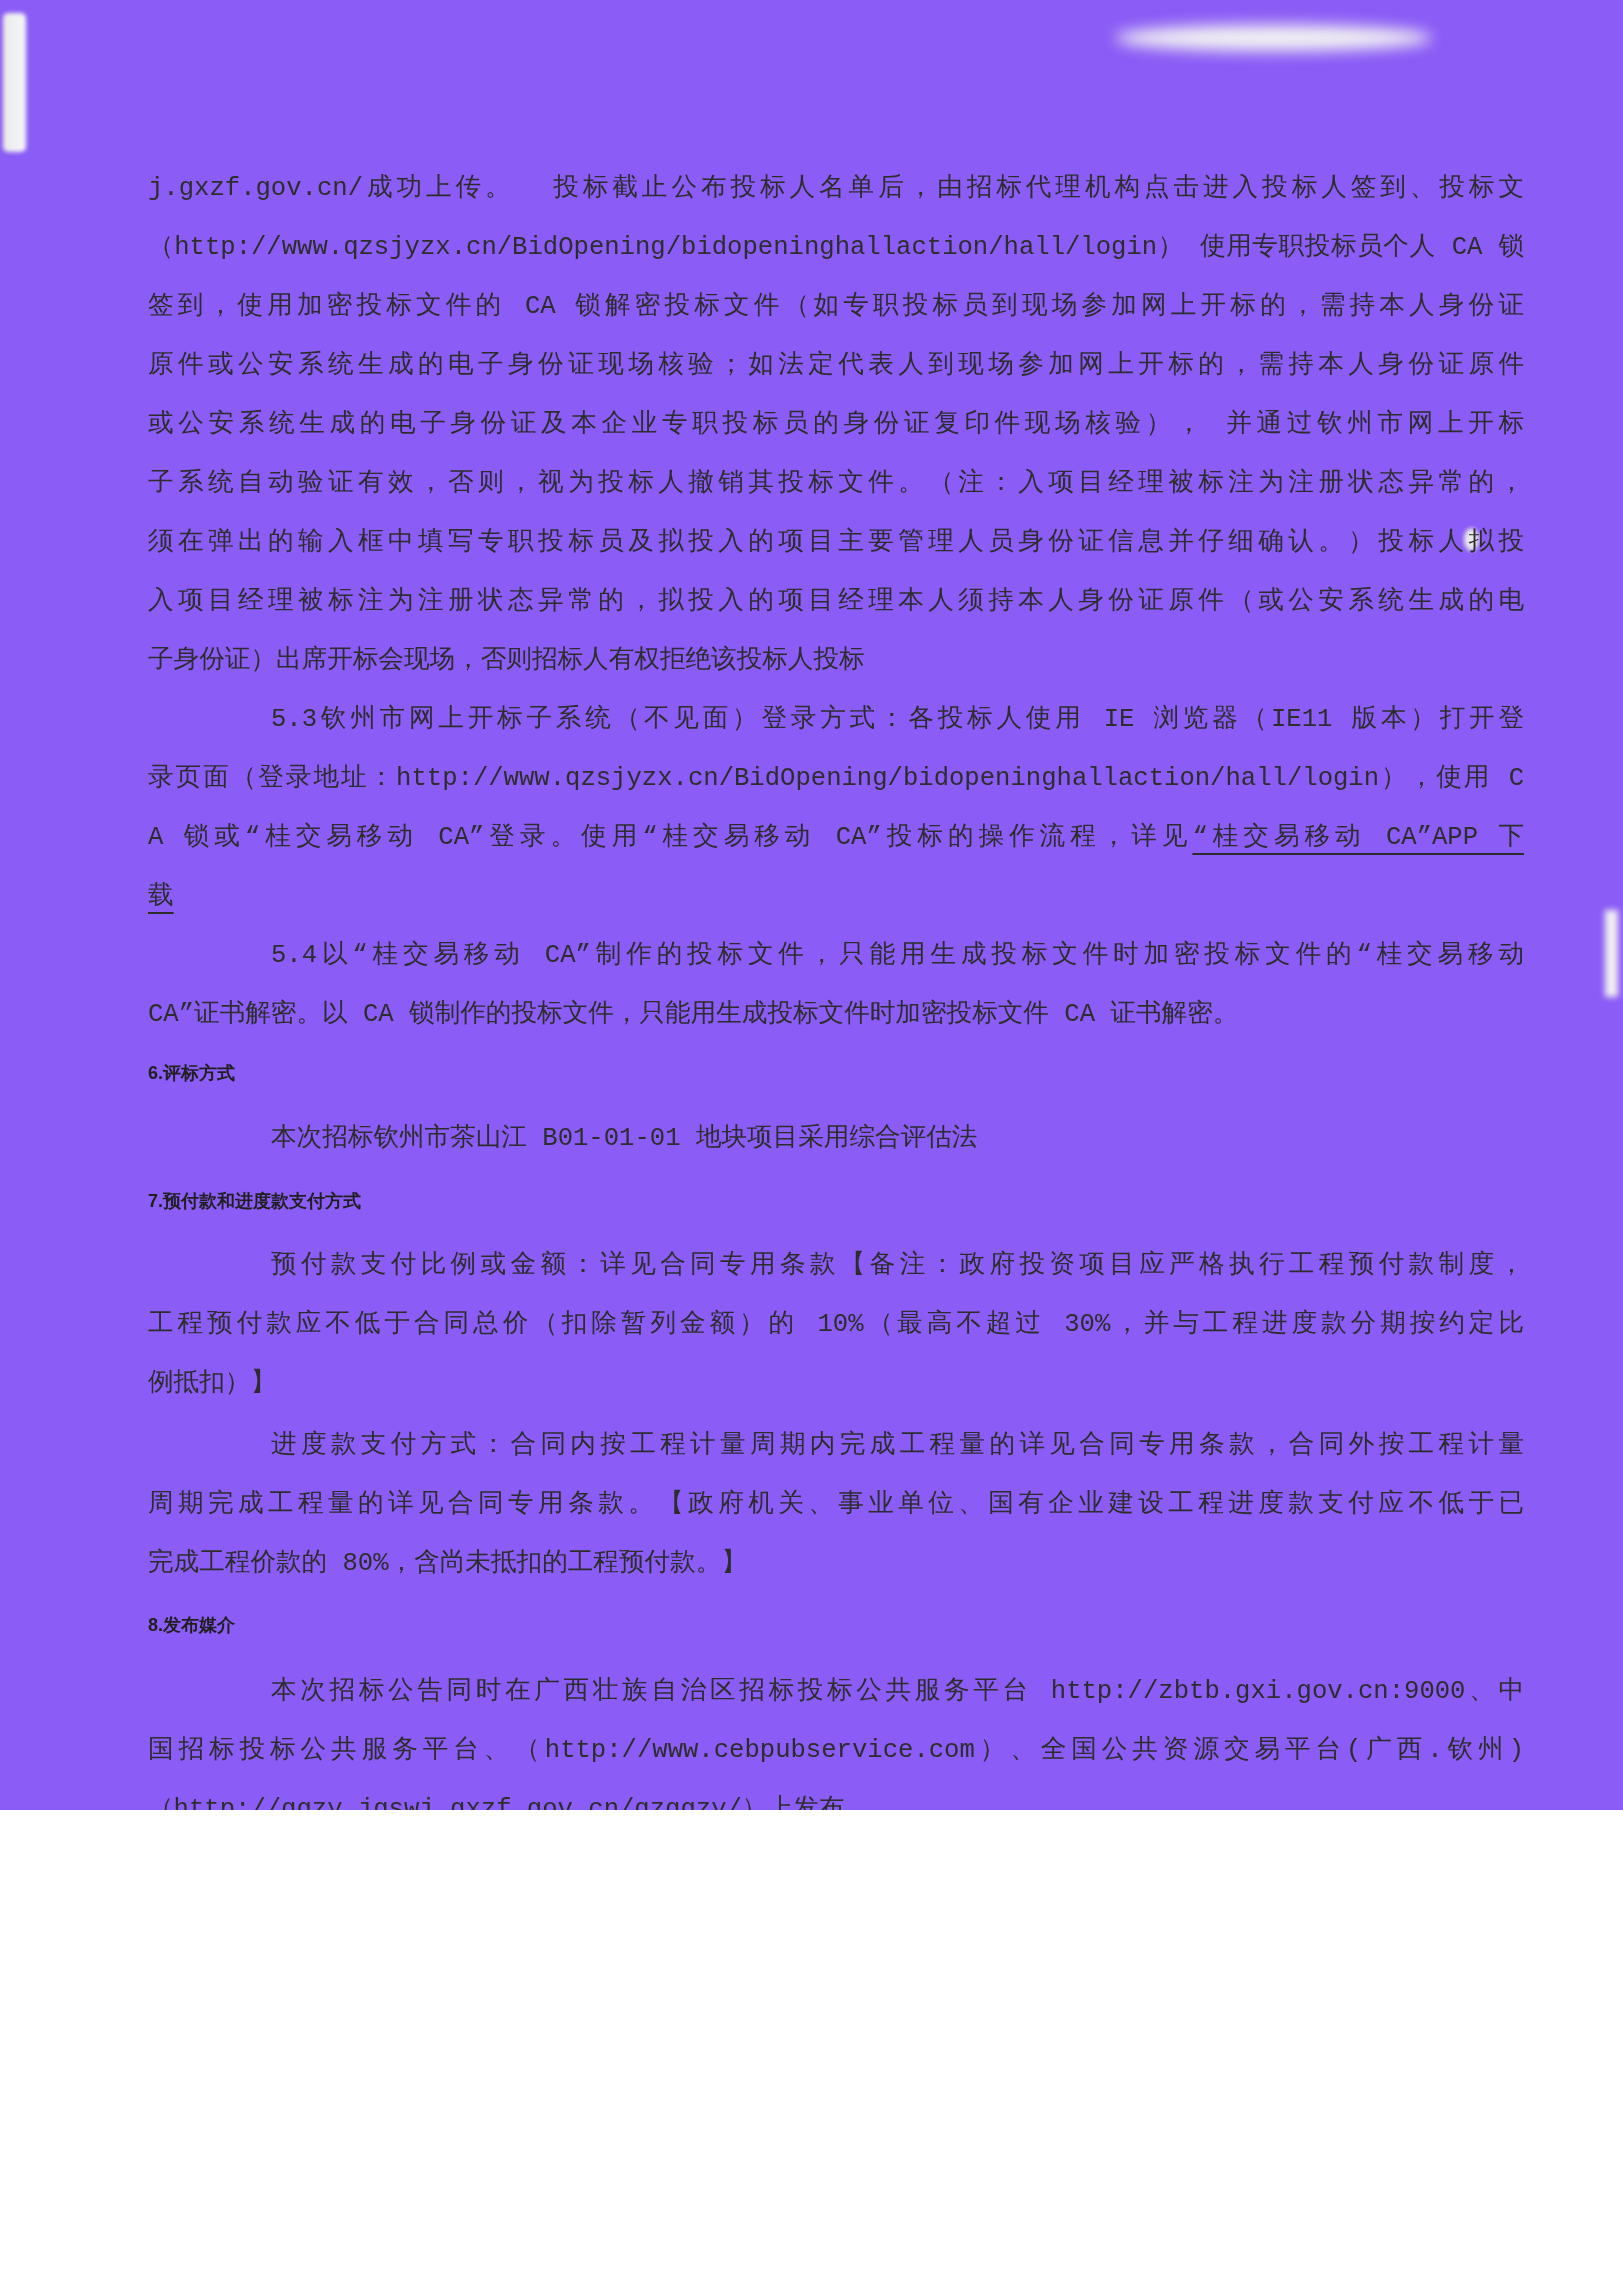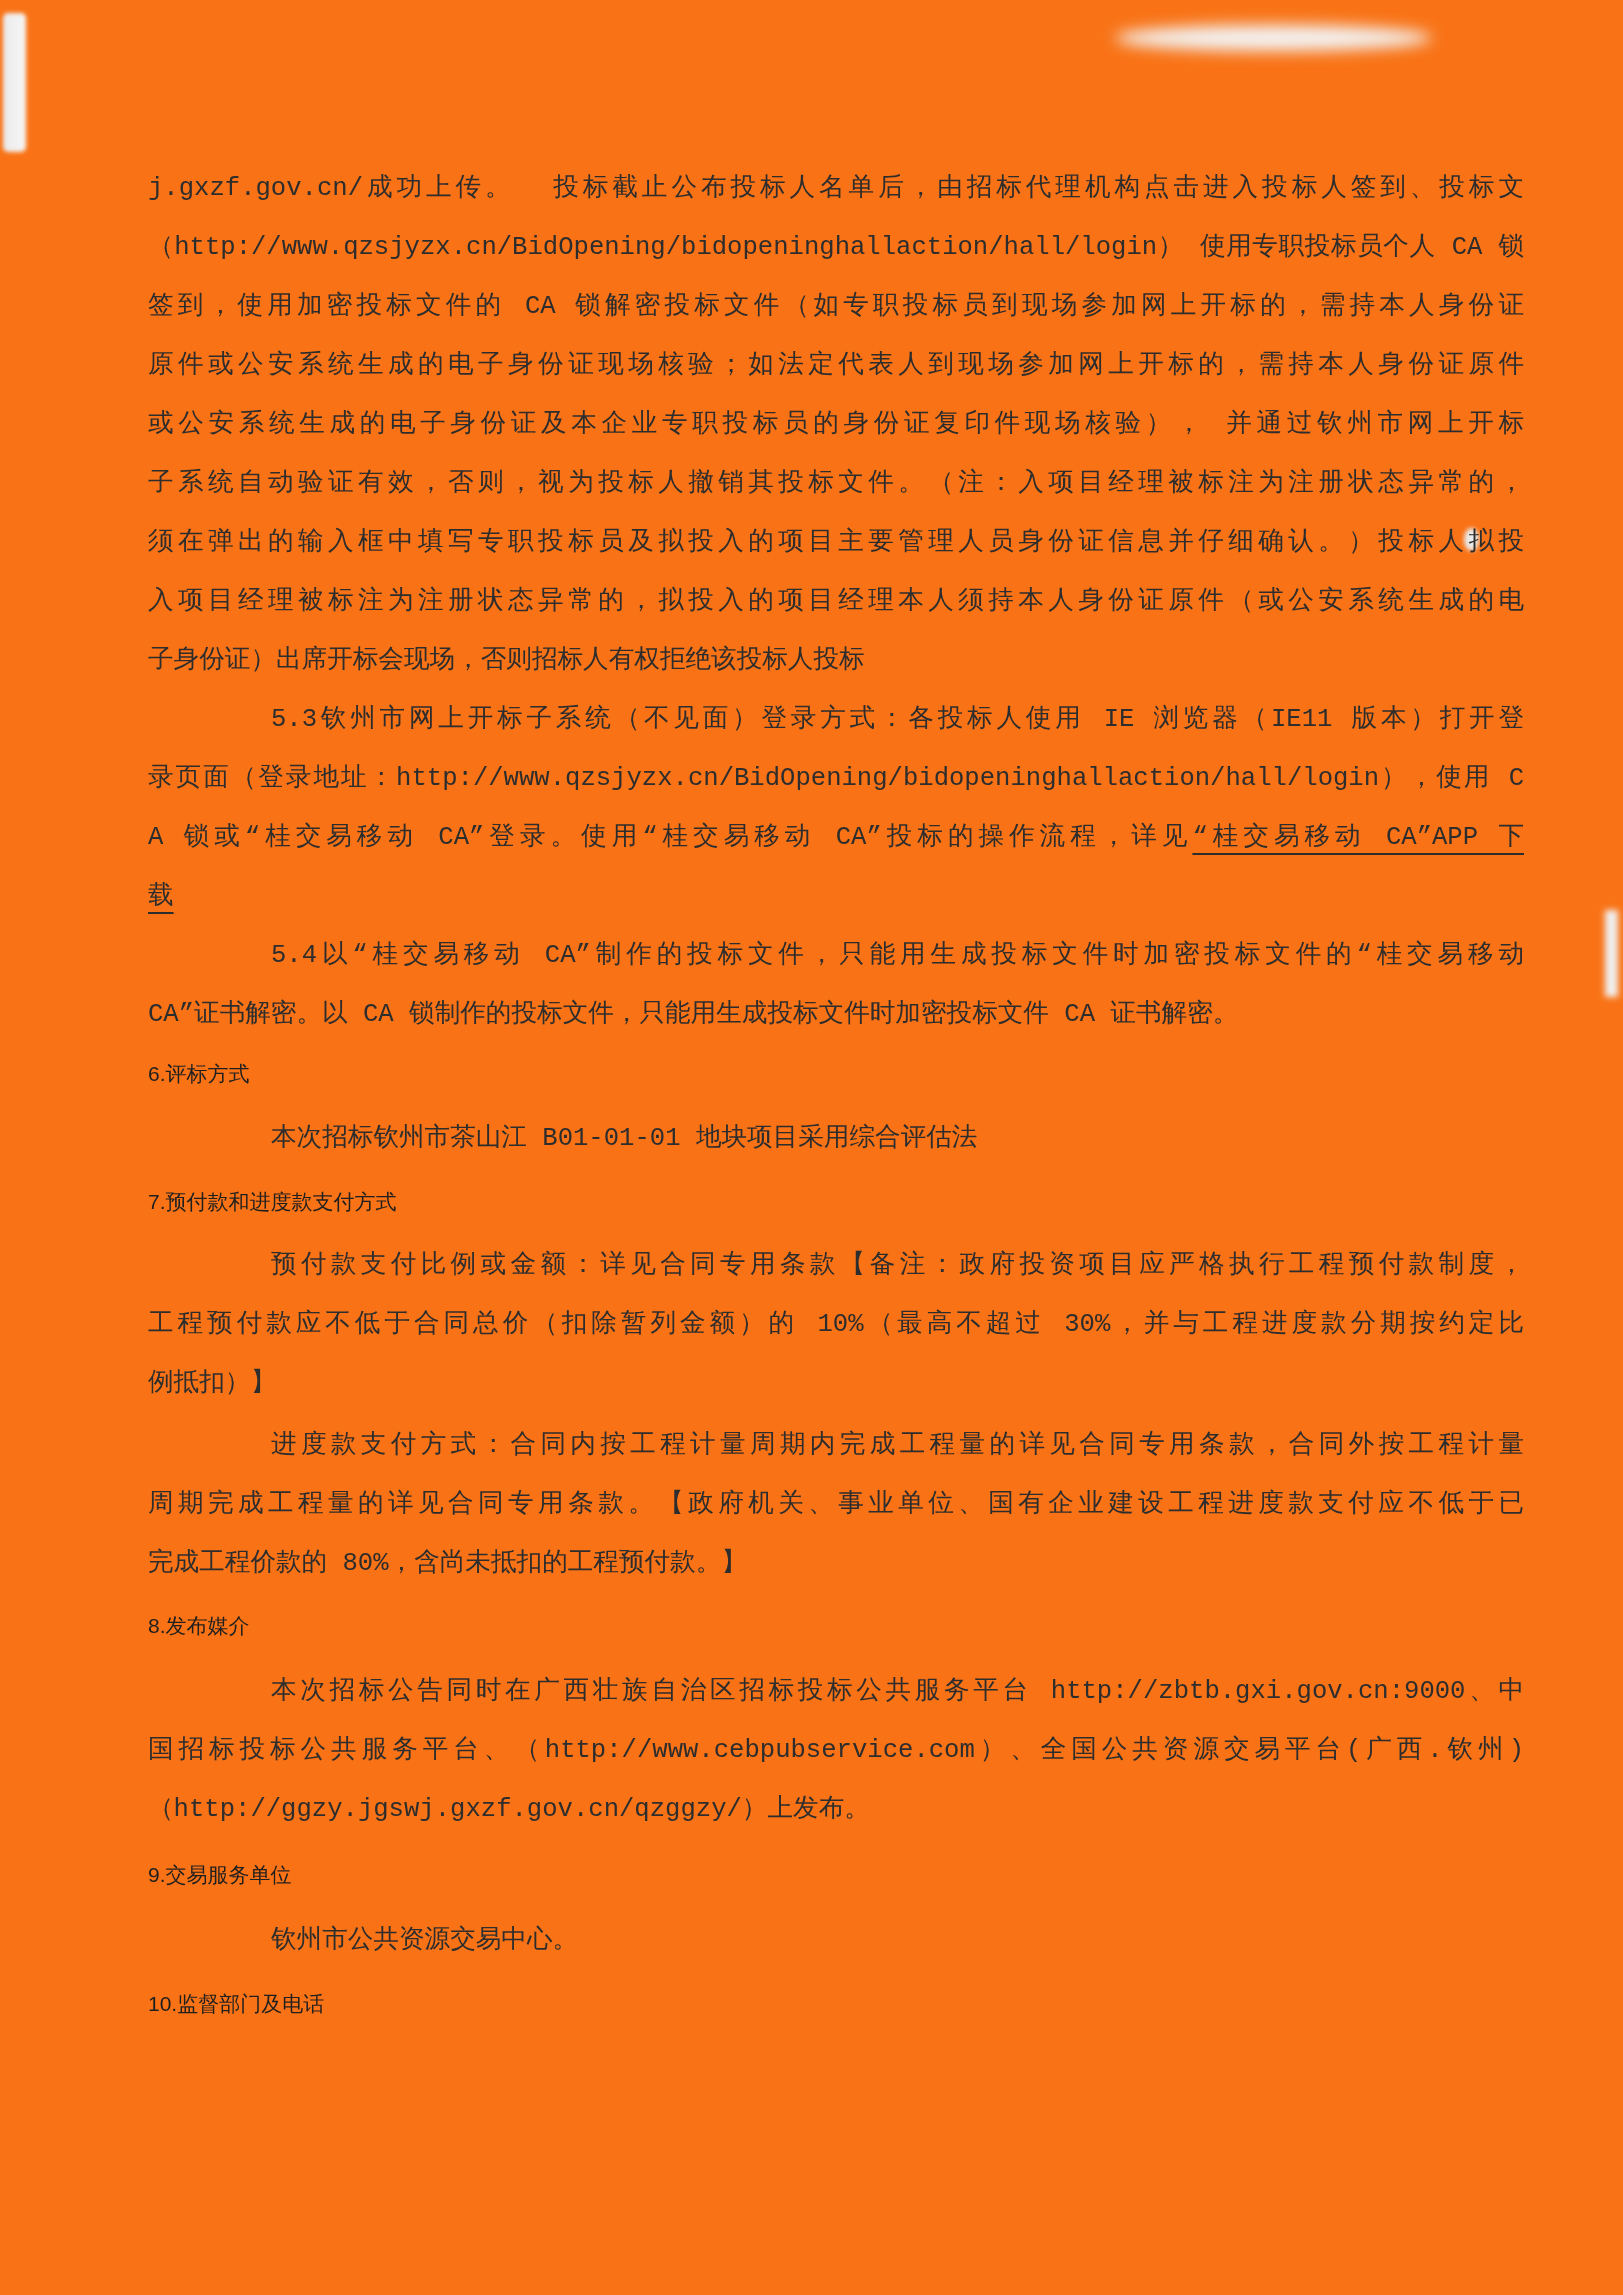--- a/index.html
+++ b/index.html
@@ -1,19 +1,19 @@
 <!DOCTYPE html>
 <html style="font-size:8.2px"><head>
 <meta charset="utf-8">
 <style>
   html,body { margin:0; padding:0; background:#ffffff; }
   .page {
     position:relative;
-    width:1623px; height:2295px;
-    background:#f97316;
+    width:1623px; height:1810px;
+    background:#8b5cf6;
     overflow:hidden;
     color:#2d2d2d;
   }
   
   .artifact { position:absolute; pointer-events:none; }
   .a-left-streak {
     left:3.1px; top:13.3px; width:22.5px; height:139px;
     background:linear-gradient(90deg,#ebebeb,#f6f6f6);
     filter:blur(2px); border-radius:5.1px;
   }
@@ -42,22 +42,22 @@
     text-align:justify;
     text-align-last:justify;
     text-justify:distribute;
     color:#2d2d2d;
   }
   .line.last { text-align-last:left; }
   .line.indent { text-indent:123px; }
   .heading {
     margin:0;
     font-family:"Liberation Sans","DejaVu Sans",sans-serif;
-    font-weight:400;
-    font-size:21px;
+    font-weight:700;
+    font-size:18px;
     height:59px; line-height:59px;
     text-align:right; text-align-last:left;
     color:#1f1f1f;
     white-space:pre-wrap;
   }
   .u {
     text-decoration:underline;
     text-decoration-thickness:2px;
     text-underline-offset:8.7px;
     text-decoration-color:#2d2d2d;

